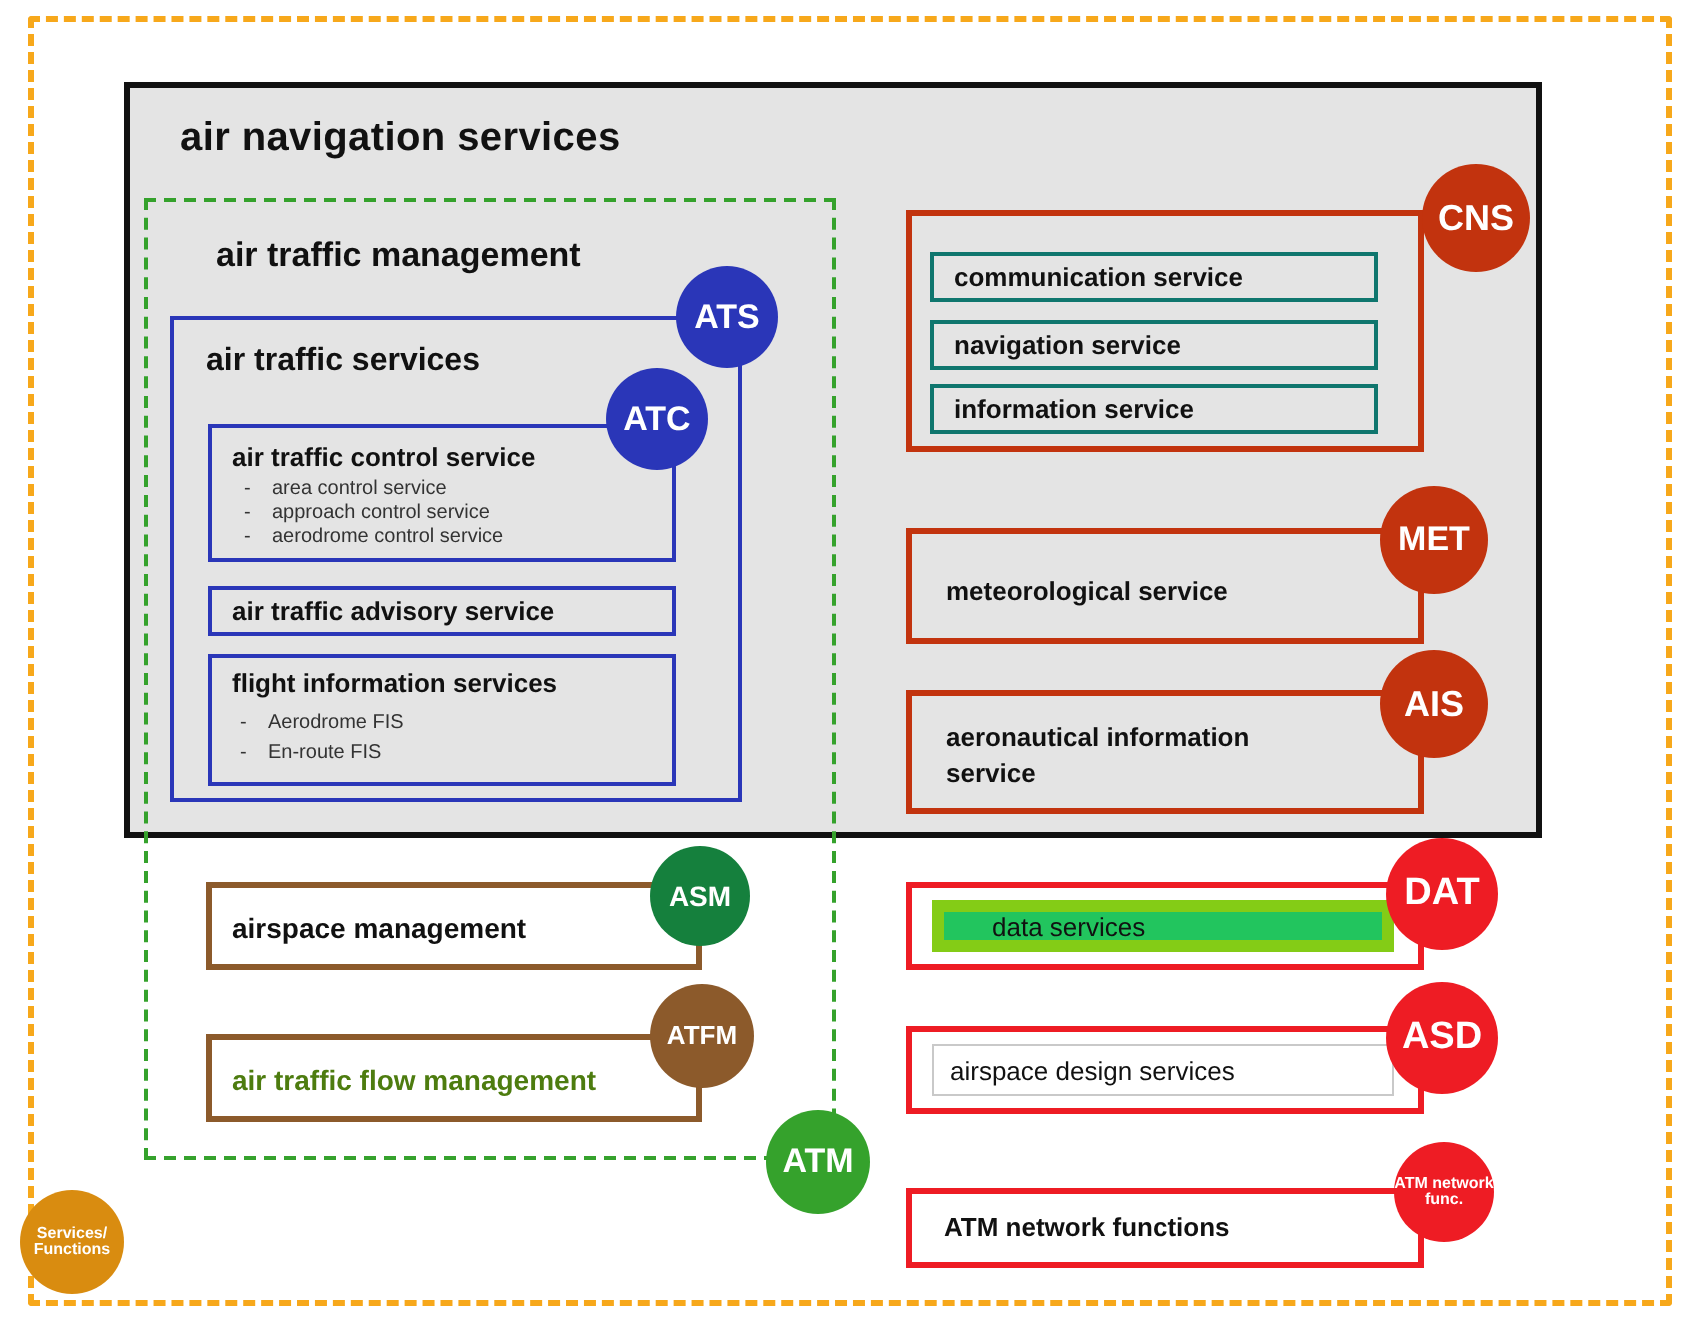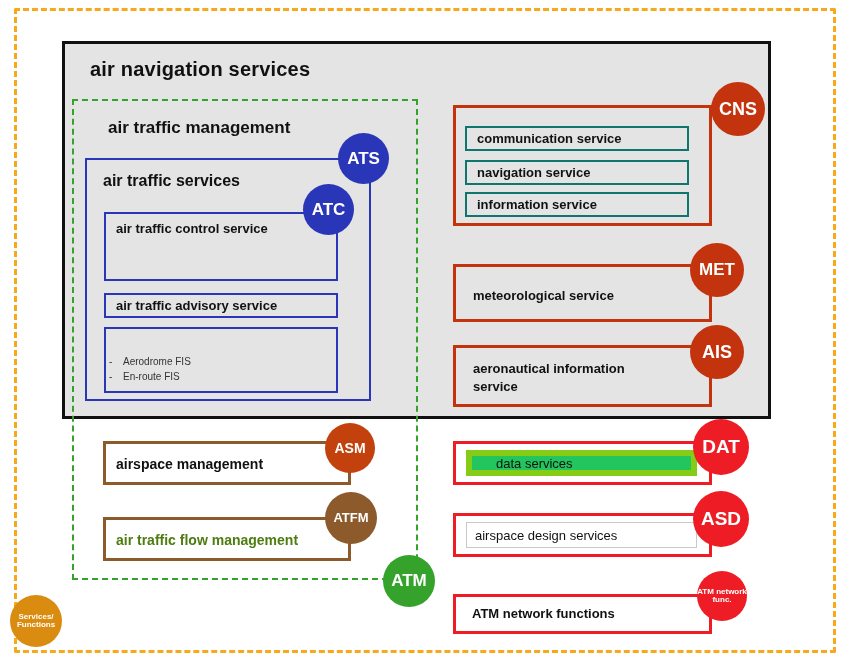--- a/index.html
+++ b/index.html
@@ -160,21 +160,21 @@
   .fis-title {
     position: absolute;
     left: 116px;
     top: 334px;
     font-size: 13px;
     font-weight: bold;
     color: #111111;
   }
   .fis-list {
     position: absolute;
-    left: 109px;
+    left: 120px;
     top: 354px;
     font-size: 10px;
     color: #333333;
     line-height: 15px;
   }
 
   
   .cns-box {
     position: absolute;
     left: 453px;
@@ -363,21 +363,21 @@
     text-align: center;
     line-height: 1.05;
     box-sizing: border-box;
   }
   .badge-ans  { left: 733px; top: 29px;  width: 52px; height: 52px; background: #111111; font-size: 17px; }
   .badge-cns  { left: 690px; top: 82px;  width: 54px; height: 54px; background: #C2330E; font-size: 18px; margin-left: 21px; }
   .badge-met  { left: 690px; top: 243px; width: 54px; height: 54px; background: #C2330E; font-size: 17px; }
   .badge-ais  { left: 690px; top: 325px; width: 54px; height: 54px; background: #C2330E; font-size: 18px; }
   .badge-ats  { left: 338px; top: 133px; width: 51px; height: 51px; background: #2A36B8; font-size: 17px; }
   .badge-atc  { left: 303px; top: 184px; width: 51px; height: 51px; background: #2A36B8; font-size: 17px; }
-  .badge-asm  { left: 325px; top: 423px; width: 50px; height: 50px; background: #c2410c; font-size: 14px; }
+  .badge-asm  { left: 325px; top: 423px; width: 50px; height: 50px; background: #15803d; font-size: 14px; }
   .badge-atfm { left: 325px; top: 492px; width: 52px; height: 52px; background: #8C5A2B; font-size: 13px; }
   .badge-atm  { left: 383px; top: 555px; width: 52px; height: 52px; background: #35A22C; font-size: 17px; }
   .badge-dat  { left: 693px; top: 419px; width: 56px; height: 56px; background: #EE1C24; font-size: 19px; }
   .badge-asd  { left: 693px; top: 491px; width: 56px; height: 56px; background: #EE1C24; font-size: 19px; }
   .badge-netf { left: 697px; top: 571px; width: 50px; height: 50px; background: #EE1C24; font-size: 8px; }
   .badge-sf   { left: 10px;  top: 595px; width: 52px; height: 52px; background: #D98C10; font-size: 8px; }
 </style>
 </head>
 <body>
 
@@ -389,25 +389,31 @@
   <div class="ans-title">air navigation services</div>
 
   <div class="atm-box"></div>
   <div class="atm-title">air traffic management</div>
 
   <div class="ats-box"></div>
   <div class="ats-title">air traffic services</div>
 
   <div class="atc-box"></div>
   <div class="atc-title">air traffic control service</div>
+  <div class="atc-list">
+    <div><span class="dash-bullet">-</span><span>area control service</span></div>
+    <div><span class="dash-bullet">-</span><span>approach control service</span></div>
+    <div><span class="dash-bullet">-</span><span>aerodrome control service</span></div>
+  </div>
 
   <div class="adv-box"></div>
   <div class="adv-title">air traffic advisory service</div>
 
   <div class="fis-box"></div>
+  <div class="fis-title">flight information services</div>
   <div class="fis-list">
     <div><span class="dash-bullet">-</span><span>Aerodrome FIS</span></div>
     <div><span class="dash-bullet">-</span><span>En-route FIS</span></div>
   </div>
 
   <div class="cns-box"></div>
   <div class="svc-item comm-item">communication service</div>
   <div class="svc-item nav-item">navigation service</div>
   <div class="svc-item surv-item">information service</div>
 

